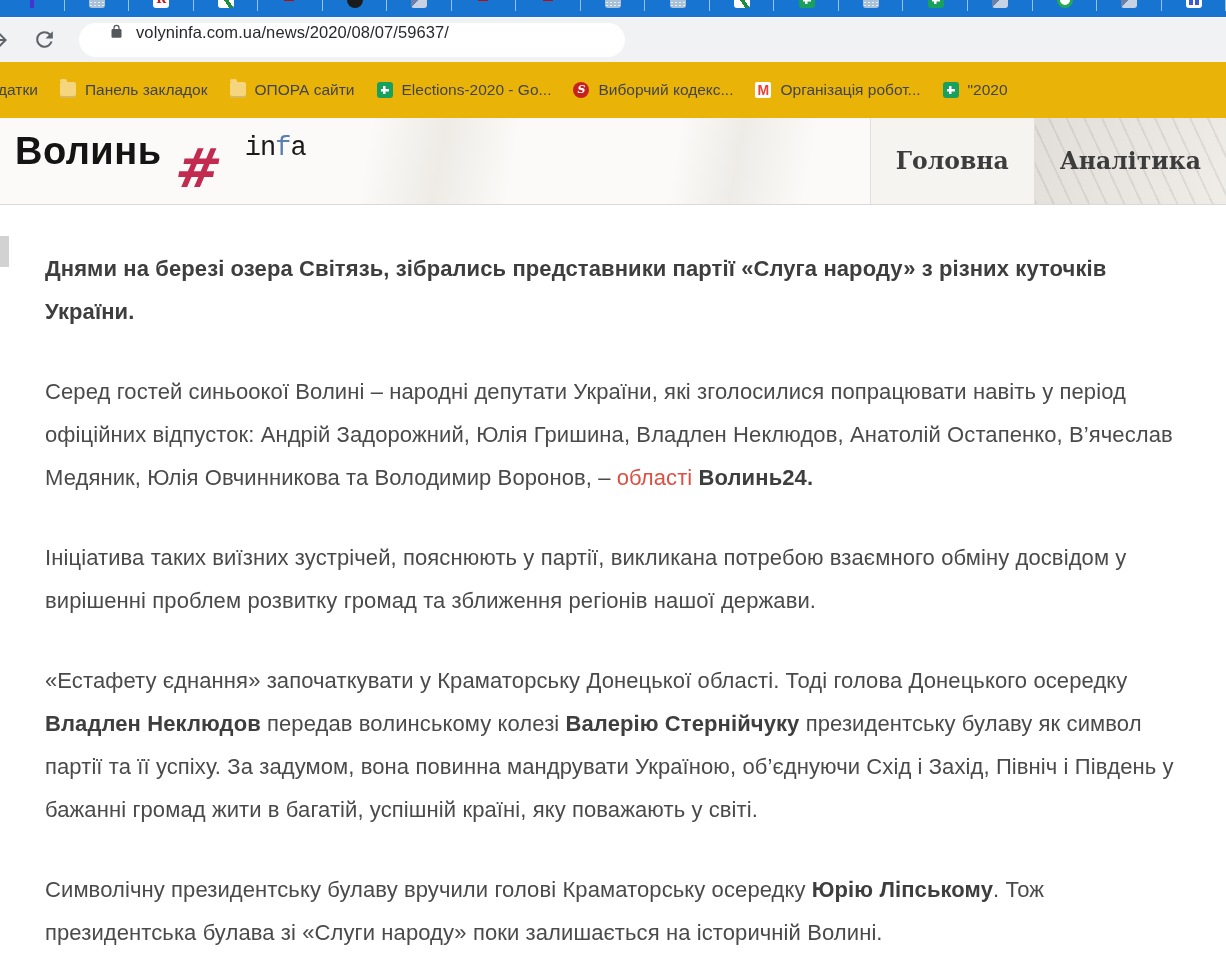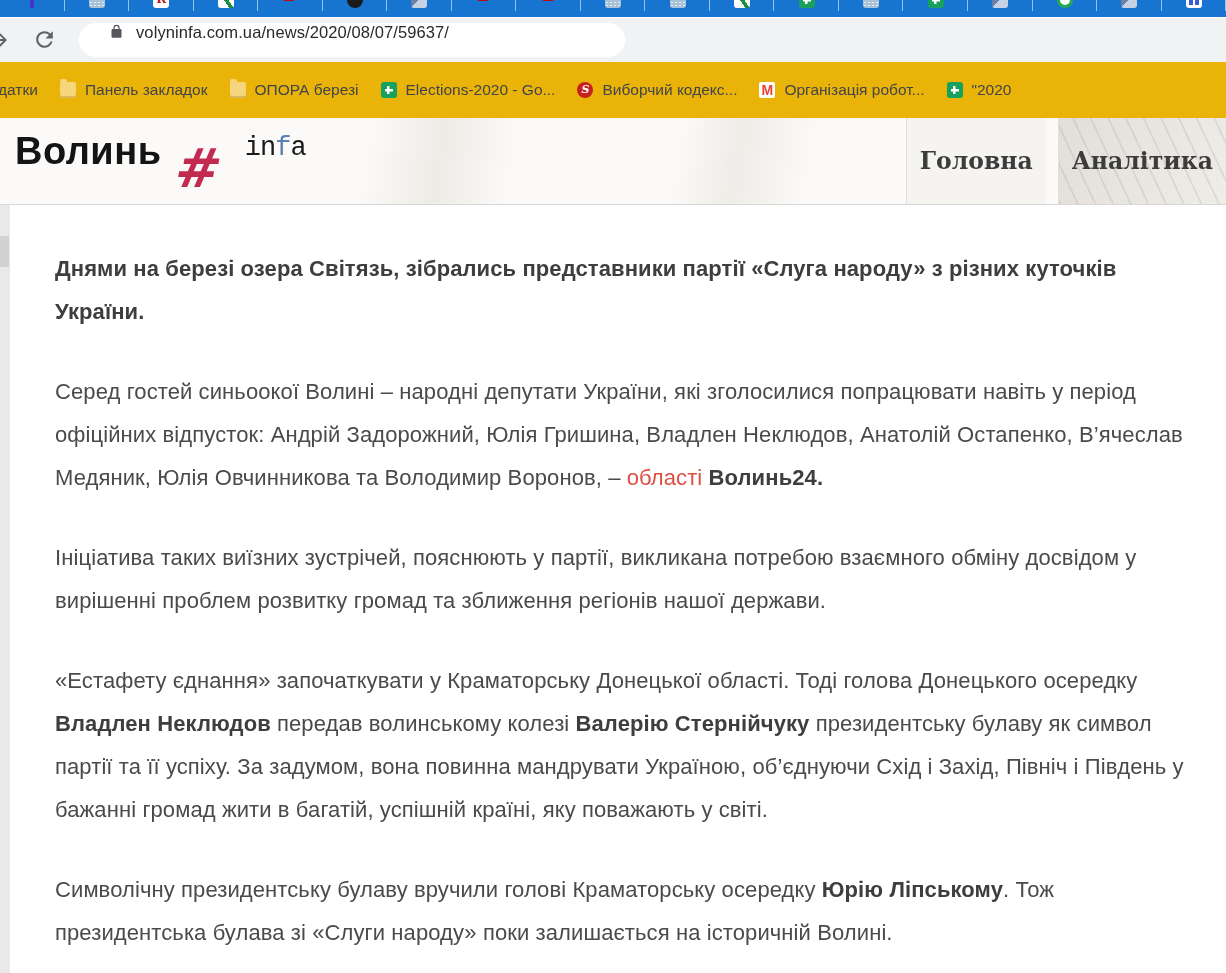--- a/index.html
+++ b/index.html
@@ -57,27 +57,27 @@
   header{height:86px;position:relative;border-bottom:1px solid #d9d9d9;background:
     linear-gradient(100deg,rgba(223,218,210,0) 30%,rgba(214,208,198,.35) 36%,rgba(255,255,255,0) 42%),
     linear-gradient(100deg,rgba(220,215,207,0) 55%,rgba(210,204,194,.3) 60%,rgba(255,255,255,0) 66%),
     #fbfaf8;}
   .logo{position:absolute;left:15px;top:50%;transform:translateY(-50%);display:flex;align-items:flex-start;cursor:pointer;gap:37px;}
   .logo-main{font:700 38px "Liberation Sans",sans-serif;color:#141414;letter-spacing:.5px;}
   .logo-hash{font:700 54px "DejaVu Sans",sans-serif;color:#c32a50;display:inline-block;transform:skewX(-10deg);margin:0 -6px 0 -23px;position:relative;top:7px;}
   .logo-suffix{font:27px "Liberation Mono",monospace;color:#1a1a1a;position:relative;left:-7px;top:3px;letter-spacing:-1px;}
   .logo-suffix .accent{color:#5b7fae;}
   .mainnav{position:absolute;right:0;top:0;height:100%;display:flex;}
-  .nav-item{height:100%;display:flex;align-items:center;justify-content:center;padding:0 13px;border-left:1px solid #e2dfda;background:rgba(241,238,233,.5);font:bold 23.5px "DejaVu Serif",serif;color:#3c3c3c;cursor:pointer;margin-left:12px;}
+  .nav-item{height:100%;display:flex;align-items:center;justify-content:center;padding:0 25px;border-left:1px solid #e2dfda;background:rgba(241,238,233,.5);font:bold 23.5px "DejaVu Serif",serif;color:#3c3c3c;cursor:pointer;}
   .nav-item:last-child{background:
     repeating-linear-gradient(65deg,rgba(80,75,70,.10) 0 2px,transparent 2px 16px),
     linear-gradient(115deg,rgba(205,200,192,.55),rgba(228,224,217,.5));}
 
   
-  .page{display:flex;height:769px;}
+  .page{display:flex;height:769px;flex-direction:column;}
   .leftstrip{width:10px;background:#e9e9e9;position:relative;flex:none;}
   .left-thumb{position:absolute;left:0;top:31px;width:9px;height:31px;background:#d2d2d2;}
   main{flex:1;background:#fff;padding:42px 40px 0 45px;box-sizing:border-box;}
   .article{max-width:1140px;}
   .article p{margin:0 0 37px;font-size:22px;line-height:43px;color:#4a4a4a;letter-spacing:.1px;}
   .seg-bold{font-weight:700;color:#3e3e3e;}
   .seg-link{color:#dd4f43;cursor:pointer;}
 </style>
 </head>
 <body>
@@ -168,21 +168,21 @@
   <div class="bookmarks" id="bookmarksbar">
       <div class="bm">
         <span>датки</span>
       </div>
       <div class="bm">
         <span class="bicon folder"></span>
         <span>Панель закладок</span>
       </div>
       <div class="bm">
         <span class="bicon folder"></span>
-        <span>ОПОРА березі</span>
+        <span>ОПОРА сайти</span>
       </div>
       <div class="bm">
         <span class="bicon sheets"></span>
         <span>Elections-2020 - Go...</span>
       </div>
       <div class="bm">
         <span class="bicon red-badge"></span>
         <span>Виборчий кодекс...</span>
       </div>
       <div class="bm">

